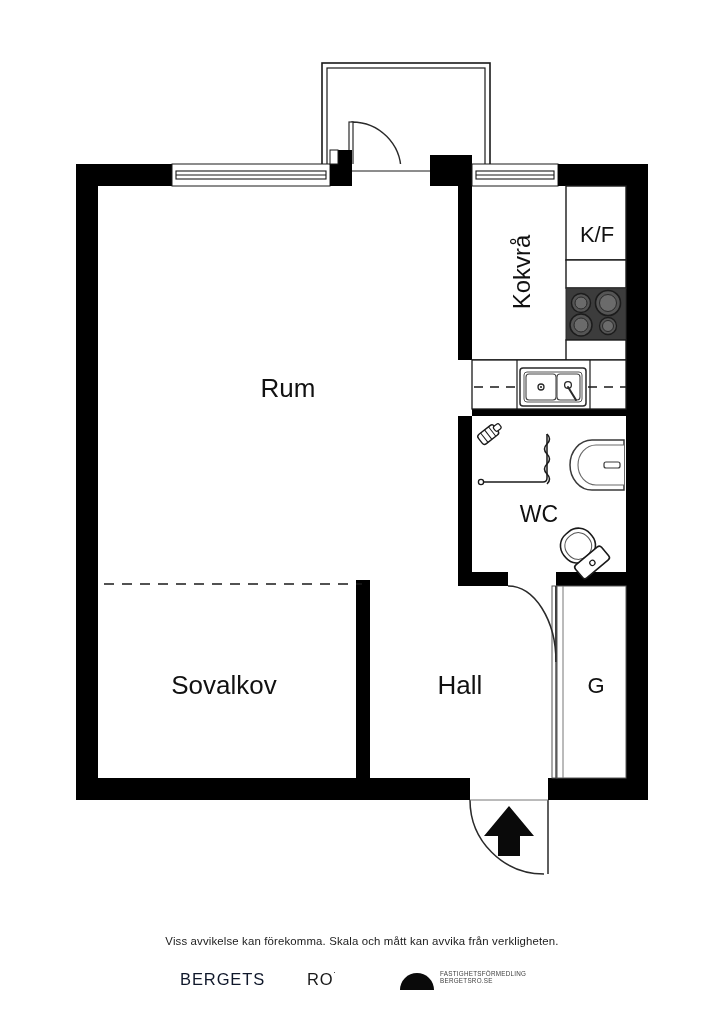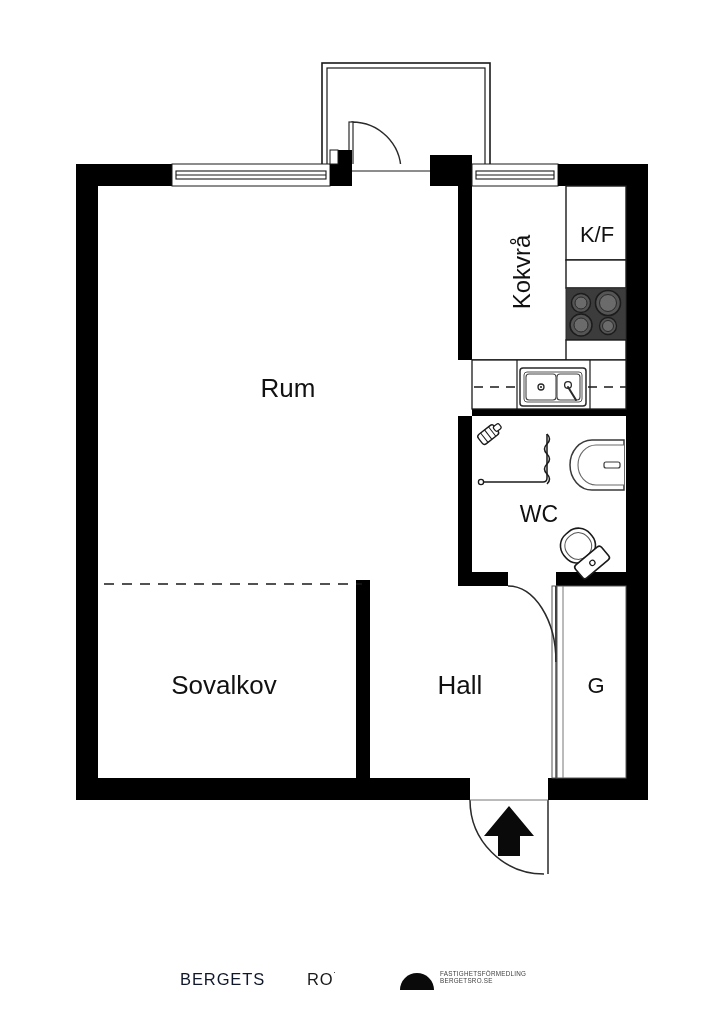--- a/index.html
+++ b/index.html
@@ -297,20 +297,21 @@
 
     <text class="room-label" x="539" y="516" font-size="23" text-anchor="middle" dominant-baseline="middle">WC</text>
 
     <text class="room-label" x="597" y="236" font-size="22" text-anchor="middle" dominant-baseline="middle">K/F</text>
 
     <text class="room-label" x="596" y="687" font-size="22" text-anchor="middle" dominant-baseline="middle">G</text>
 
   </svg>
 
   <div class="footer-area">
+    <div class="disclaimer">Viss avvikelse kan förekomma. Skala och mått kan avvika från verkligheten.</div>
     <div class="brand-row">
       <div class="brand-bergets">BERGETS</div>
       <div class="brand-ro"><span>RO</span><span class="tick">˙</span></div>
       <div class="logo-block">
         <div class="logo-dome"></div>
         <div class="logo-text">
           <span class="logo-line1">FASTIGHETSFÖRMEDLING</span>
           <span class="logo-line2">BERGETSRO.SE</span>
         </div>
       </div>

